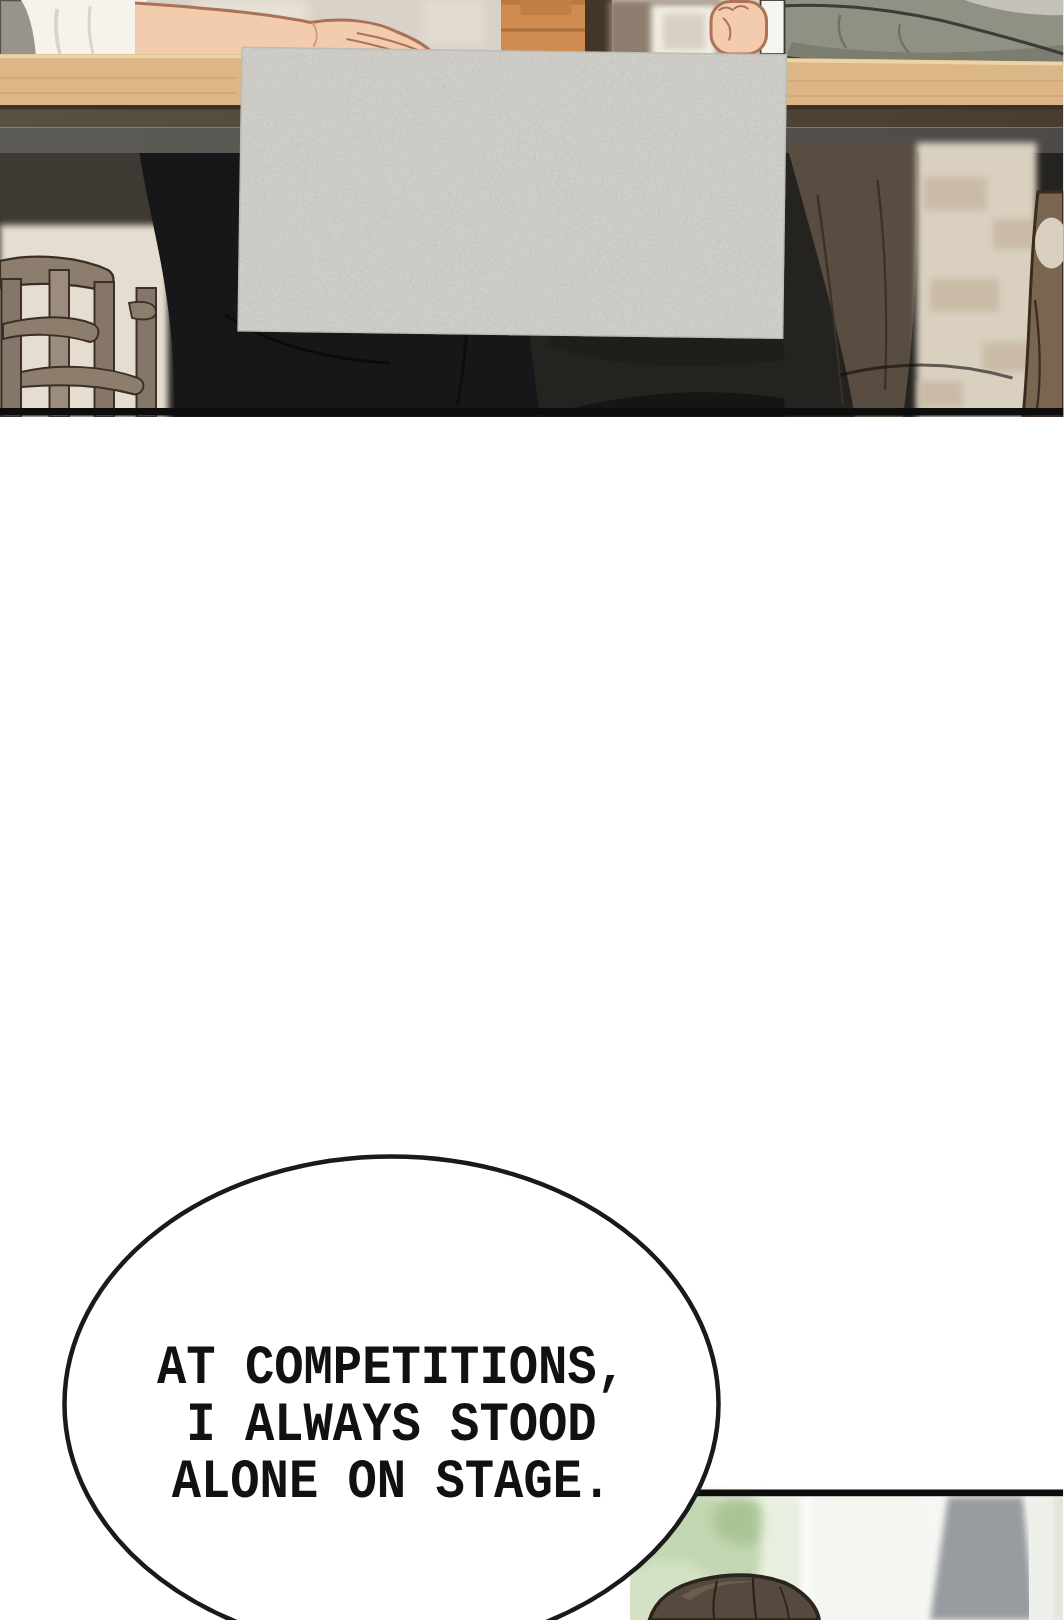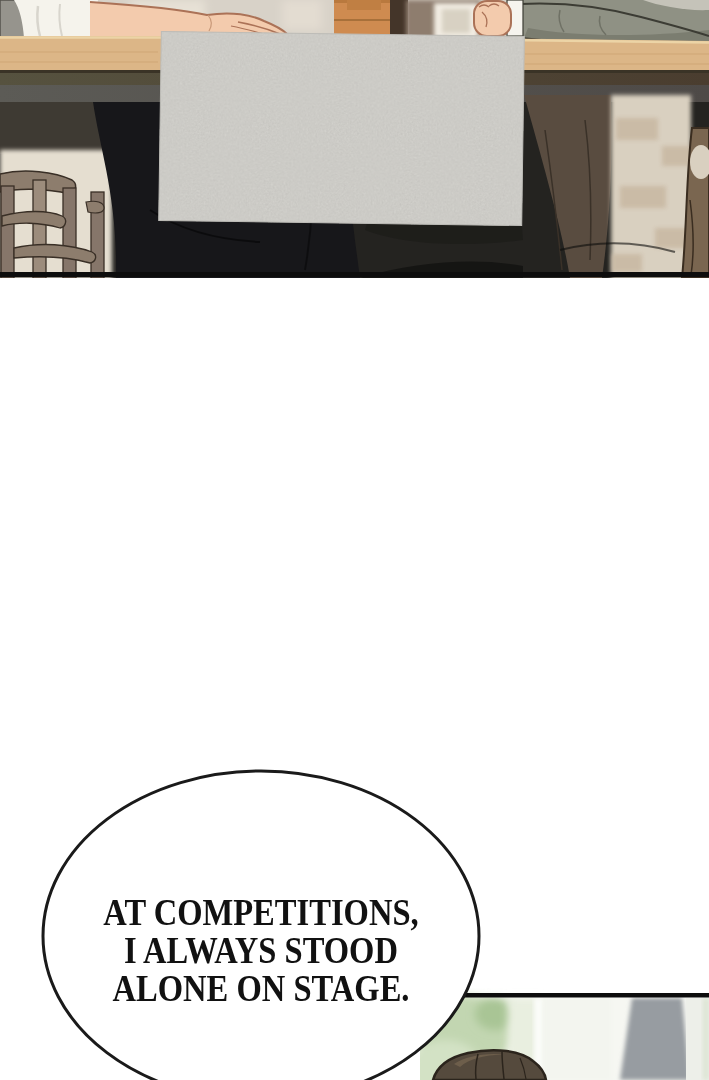--- a/index.html
+++ b/index.html
@@ -1,18 +1,18 @@
 <!DOCTYPE html>
 <html><head>
 <meta charset="utf-8">
 <style>
   html,body{margin:0;padding:0;background:#ffffff;}
   .canvas{
     position:relative;width:709px;height:1080px;overflow:hidden;
-    background:#ffffff;font-family:Liberation Serif, serif;
+    background:#ffffff;font-family:Liberation Mono, monospace;
   }
   .layer{position:absolute;display:block;}
   #topPanel{left:0;top:0;}
   #bottomPanel{left:420px;top:988px;}
   #bubbleShape{left:30px;top:765px;}
   .bubble-text{
     position:absolute;left:61px;top:894px;width:400px;
     text-align:center;color:#111111;font-weight:bold;
     font-size:37px;line-height:38px;letter-spacing:0px;
     transform:scaleX(.88);transform-origin:50% 0;

